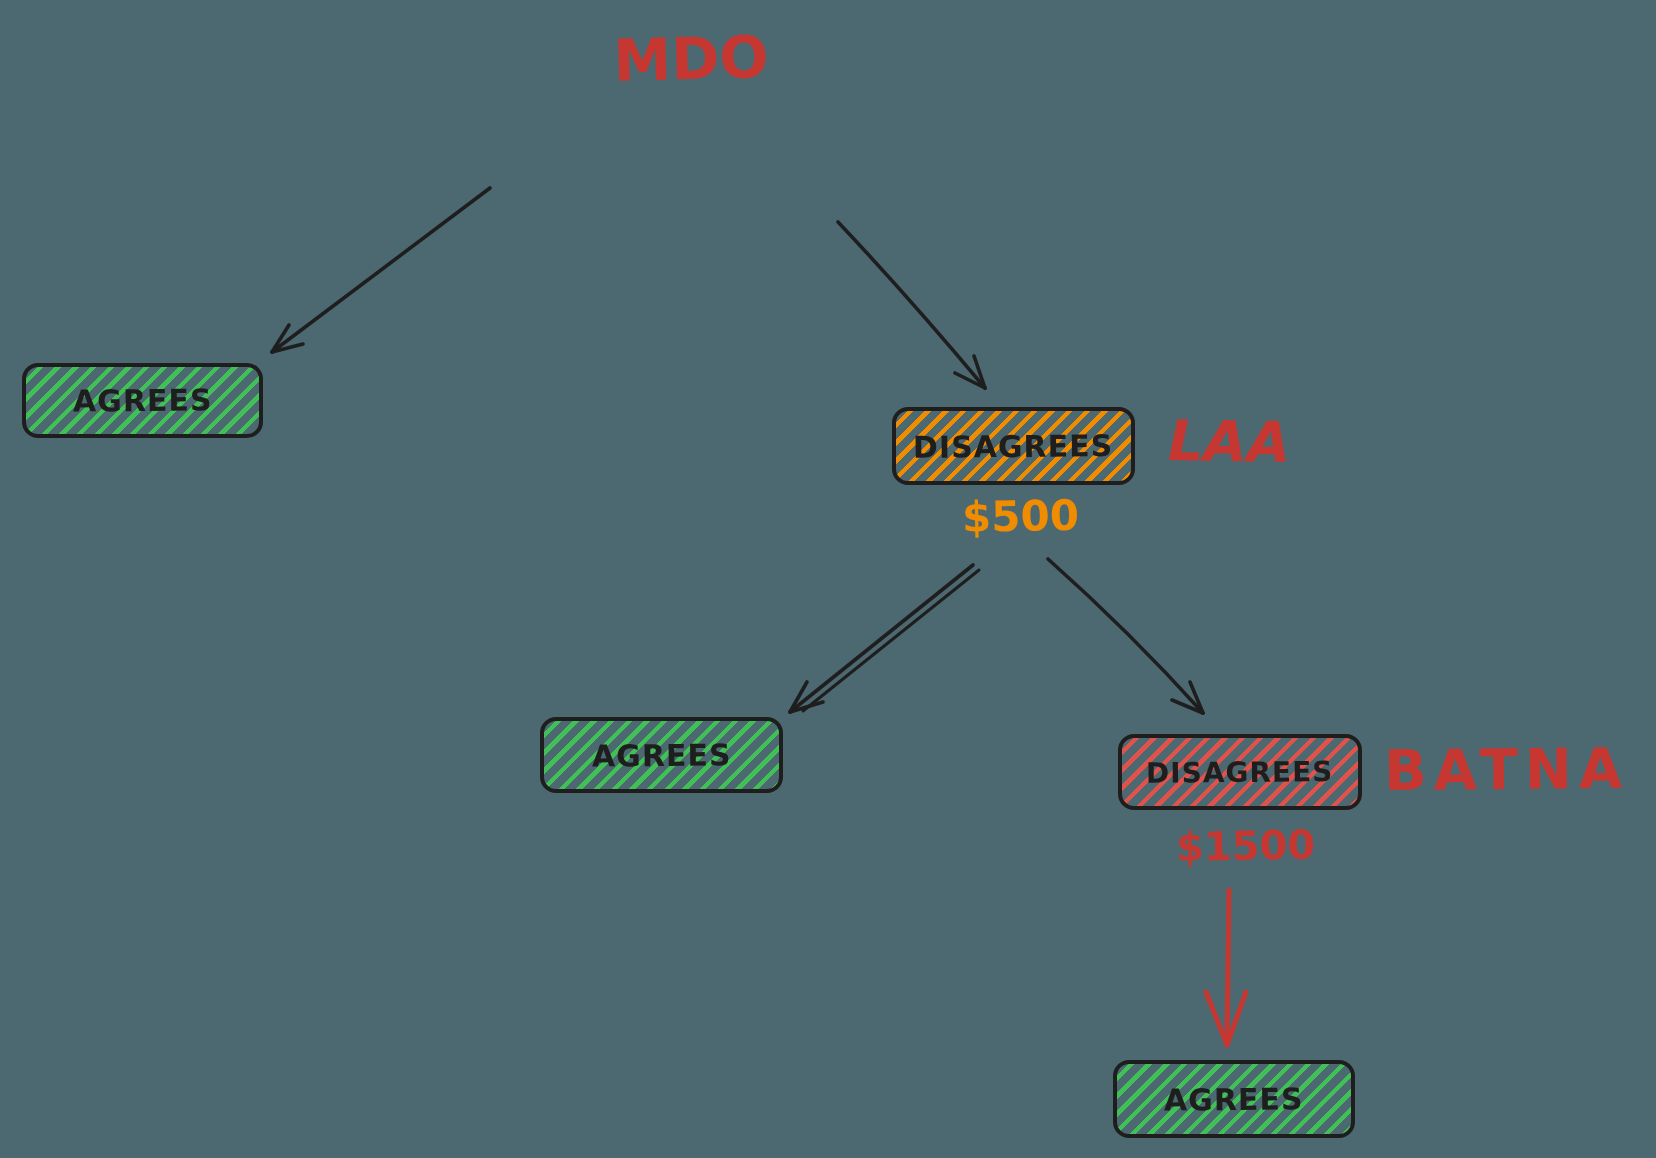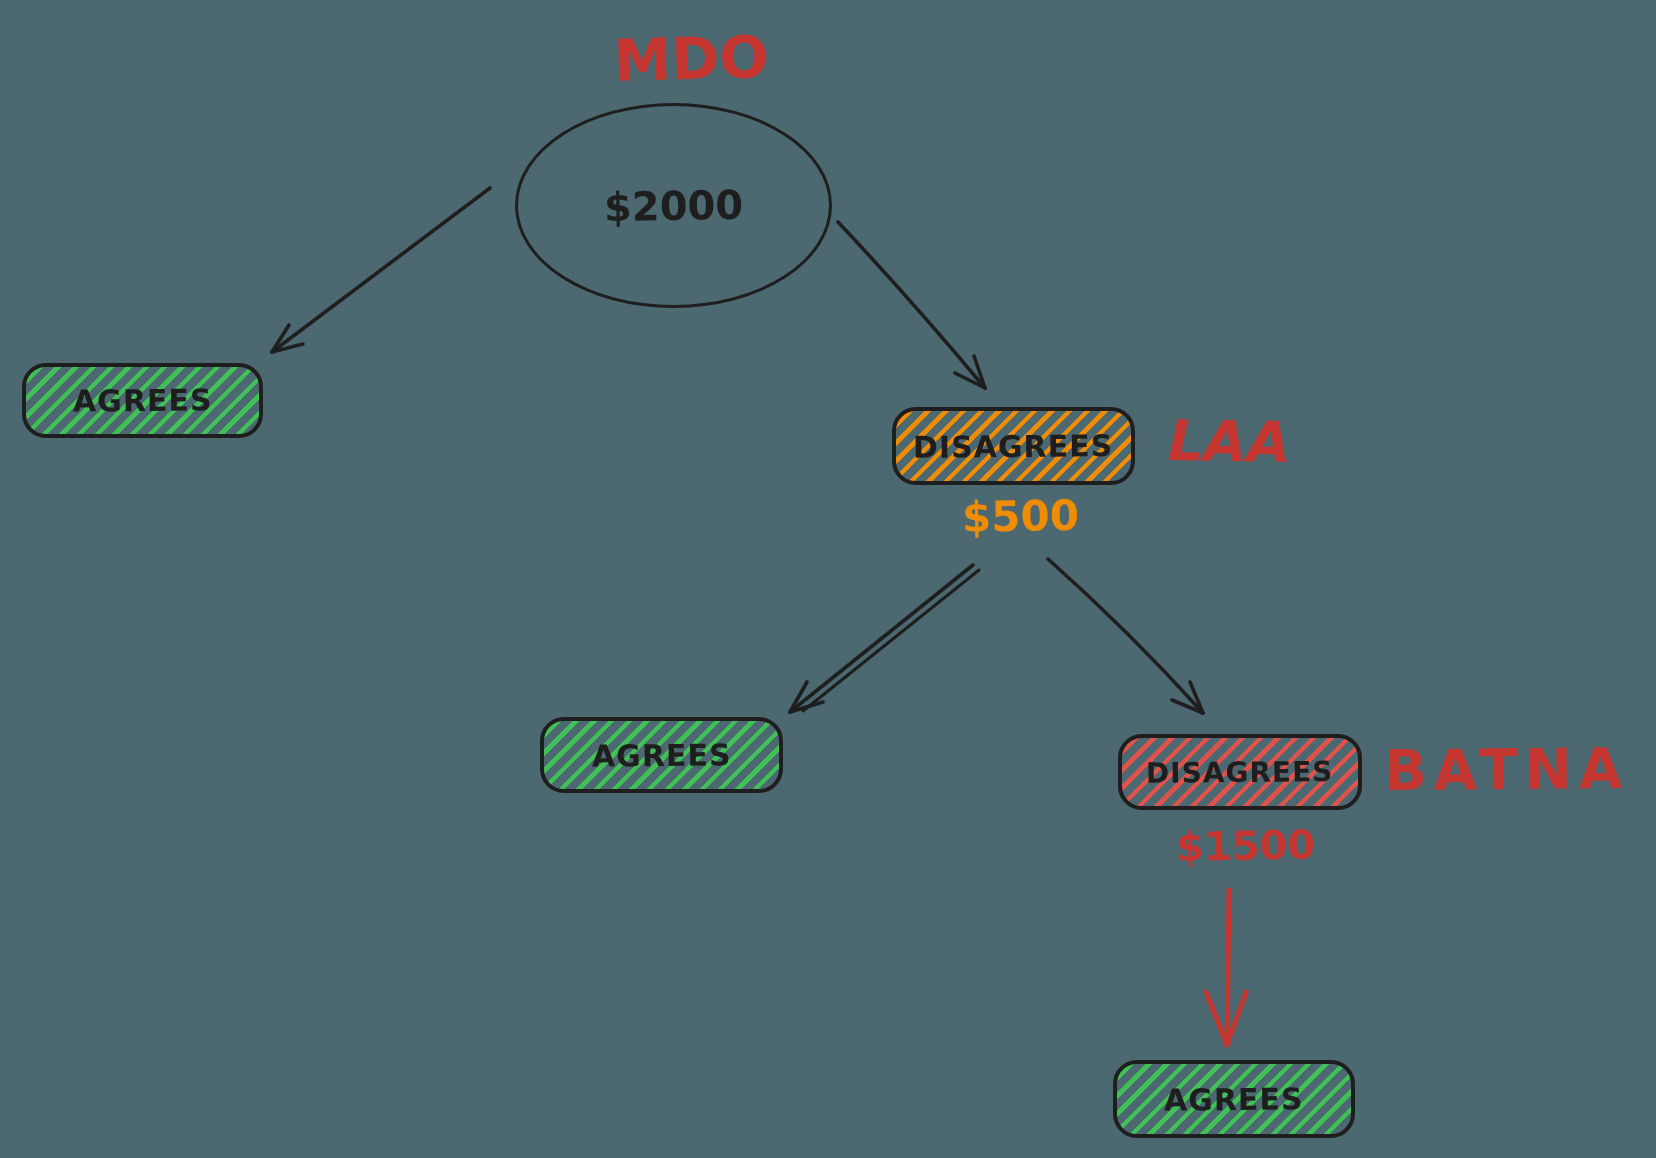--- a/index.html
+++ b/index.html
@@ -16,21 +16,21 @@
   }
   #edges { position: absolute; left: 0; top: 0; }
   .edge  { stroke: var(--ink, #1e1e1e); stroke-width: 3.6; fill: none; stroke-linecap: round; }
   .edge-thin { stroke: var(--ink, #1e1e1e); stroke-width: 3; fill: none; stroke-linecap: round; }
   .edge-red { stroke: var(--red, #c63731); stroke-width: 5; fill: none; stroke-linecap: round; }
 
   .node {
     position: absolute;
     display: flex; align-items: center; justify-content: center;
     border: 4px solid var(--ink, #1e1e1e);
-    border-radius: 24px;
+    border-radius: 16px;
     box-sizing: border-box;
   }
   .hachure-green  { background: repeating-linear-gradient(135deg, transparent 0 8px,  var(--green, #40c057) 8px 12.5px); }
   .hachure-orange { background: repeating-linear-gradient(135deg, transparent 0 8px,  var(--orange, #f08c00) 8px 12.5px); }
   .hachure-red    { background: repeating-linear-gradient(135deg, transparent 0 8px,  var(--red-fill, #e0534d) 8px 12.5px); }
 
   .node-label {
     font-weight: 700;
     font-size: 30px;
     letter-spacing: 1px;
@@ -109,23 +109,20 @@
 
     <g>
       <path class="edge-red" d="M1229 890 L1227 1045"></path>
       <path class="edge-red" d="M1227 1045 L1206 992"></path>
       <path class="edge-red" d="M1227 1045 L1246 992"></path>
     </g>
   </svg>
 
   <div class="anno anno-mdo">MDO</div>
 
-  <div class="ellipse">
-    <span class="root-value">$2000</span>
-  </div>
 
   <div class="node hachure-green" style="left:22px; top:363px; width:241px; height:75px;">
     <span class="node-label">AGREES</span>
   </div>
 
   <div class="node hachure-orange" style="left:892px; top:407px; width:243px; height:78px;">
     <span class="node-label">DISAGREES</span>
   </div>
   <div class="anno anno-laa">LAA</div>
   <div class="amount amount-500">$500</div>

